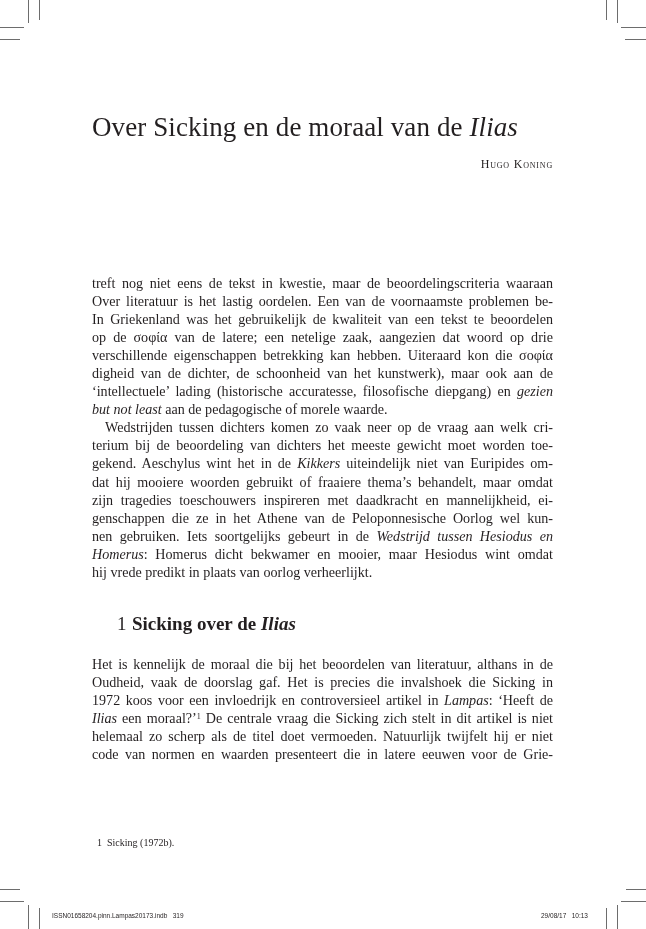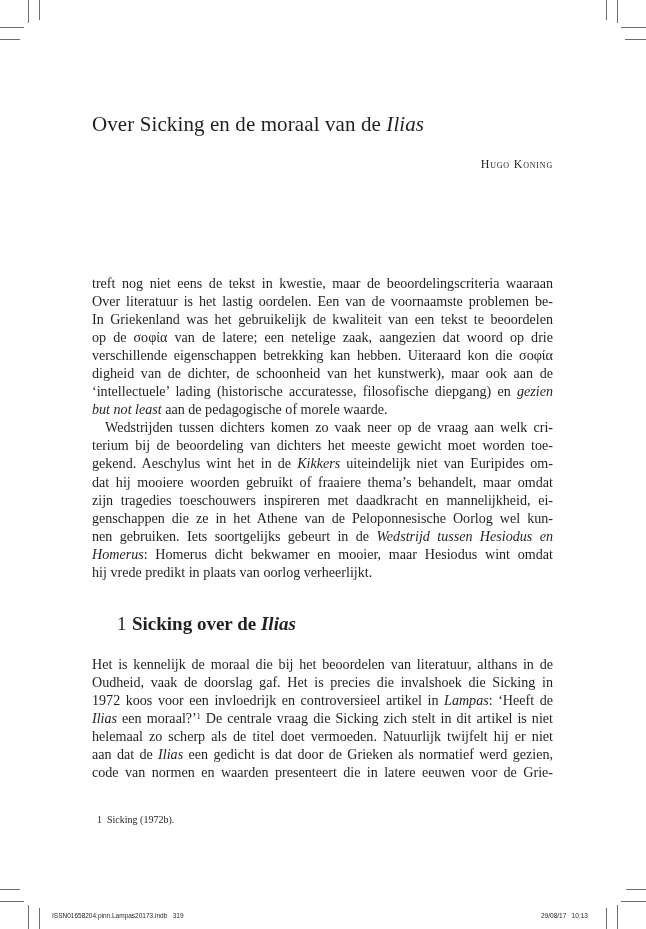--- a/index.html
+++ b/index.html
@@ -1,29 +1,29 @@
 <!DOCTYPE html>
 <html><head>
 <meta charset="utf-8">
 <style>
   html, body { margin:0; padding:0; background:#ffffff; }
   body { width:646px; height:929px; position:relative; overflow:hidden; color:#231f20; font-family:"Liberation Serif","DejaVu Serif",serif; }
   .mark { position:absolute; background:#6d6d6d; }
   .v { width:1px; }
   .h { height:1px; }
-  .title { position:absolute; left:92px; top:112px; font-size:21px; letter-spacing:0.1px; white-space:nowrap; margin:0; font-weight:normal; }
+  .title { position:absolute; left:92px; top:112px; font-size:27px; letter-spacing:0.1px; white-space:nowrap; margin:0; font-weight:normal; }
   .title i { font-style:italic; }
   .author { position:absolute; right:93px; top:157px; font-size:12px; font-variant:small-caps; letter-spacing:0.8px; white-space:nowrap; }
   .body { position:absolute; left:92px; width:461px; font-size:14.1px; line-height:18.05px; text-align:justify; }
   .body p { margin:0; }
   .line { display:block; text-align:justify; text-align-last:justify; white-space:nowrap; }
   .line.last { text-align-last:left; }
   .heading { position:absolute; left:117px; top:613px; font-size:19px; font-weight:bold; white-space:nowrap; }
   .heading .num { display:inline-block; width:15px; font-weight:normal; }
-  .footnote { position:absolute; left:92px; top:814px; font-size:10px; white-space:nowrap;text-align:center; }
+  .footnote { position:absolute; left:92px; top:837px; font-size:10px; white-space:nowrap;text-align:center; }
   .footnote .fnnum { display:inline-block; width:15px; }
   .slug { position:absolute; top:912px; font-family:"Liberation Sans","DejaVu Sans",sans-serif; font-size:6.5px; color:#231f20; white-space:nowrap; }
   sup { font-size:8px; vertical-align:top; position:relative; top:-1px; }
 </style>
 </head>
 <body>
 
 <div class="mark v" style="left:28px;top:0;height:23px;"></div>
 <div class="mark v" style="left:39px;top:0;height:20px;"></div>
 <div class="mark h" style="left:0;top:27px;width:24px;"></div>
@@ -73,21 +73,20 @@
 
 <div class="heading"><span class="num">1</span><span>Sicking over de </span><i>Ilias</i></div>
 
 <div class="body" style="top:655px;">
   <p>
     <span class="line">Het is kennelijk de moraal die bij het beoordelen van literatuur, althans in de</span>
     <span class="line">Oudheid, vaak de doorslag gaf. Het is precies die invalshoek die Sicking in</span>
     <span class="line"><span>1972 koos voor een invloedrijk en controversieel artikel in </span><i>Lampas</i><span>: ‘Heeft de</span></span>
     <span class="line"><i>Ilias</i><span> een moraal?’</span><sup>1</sup><span> De centrale vraag die Sicking zich stelt in dit artikel is niet</span></span>
     <span class="line">helemaal zo scherp als de titel doet vermoeden. Natuurlijk twijfelt hij er niet</span>
-    <span class="line"><span>aan dat de </span><i>Ilias</i><span> een gedicht is dat door de Grieken als normatief werd gezien,</span></span>
     <span class="line">code van normen en waarden presenteert die in latere eeuwen voor de Grie-</span>
   </p>
 </div>
 
 <div class="footnote"><span class="fnnum">1</span><span>Sicking (1972b).</span></div>
 
 <div class="slug" style="left:52px;white-space:pre;">ISSN01658204.pinn.Lampas20173.indb   319</div>
 <div class="slug" style="left:541px;white-space:pre;">29/08/17   10:13</div>
 
 </body></html>

